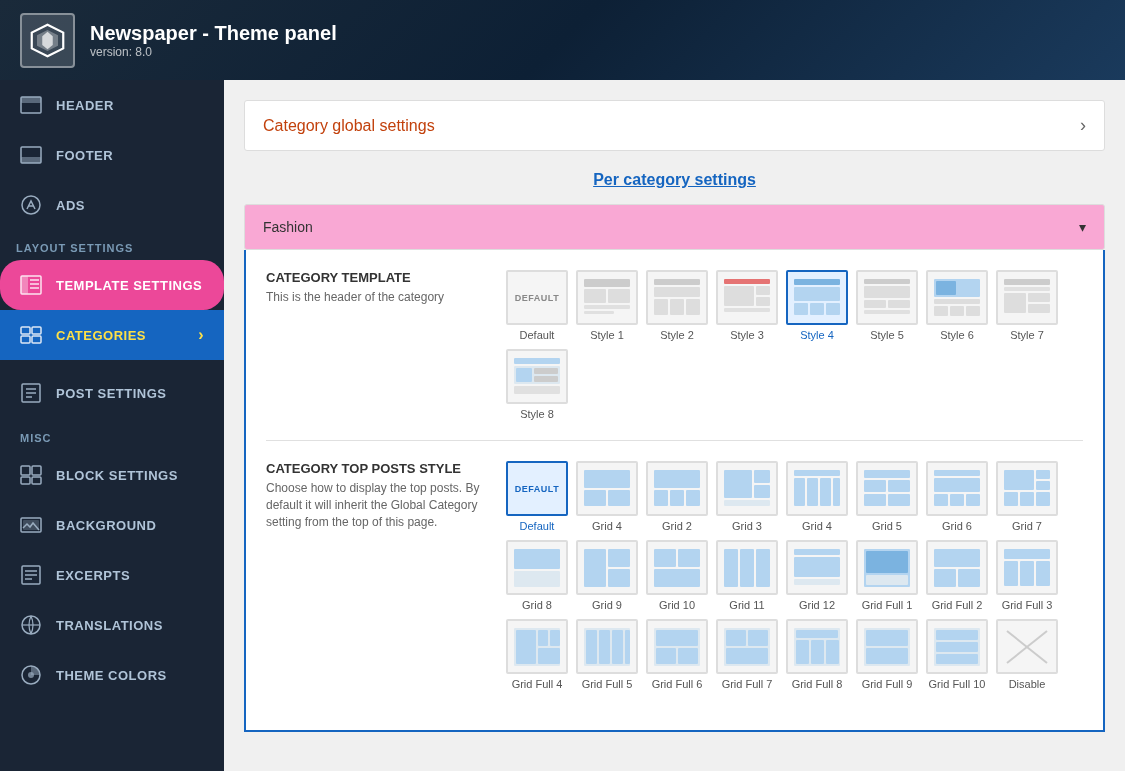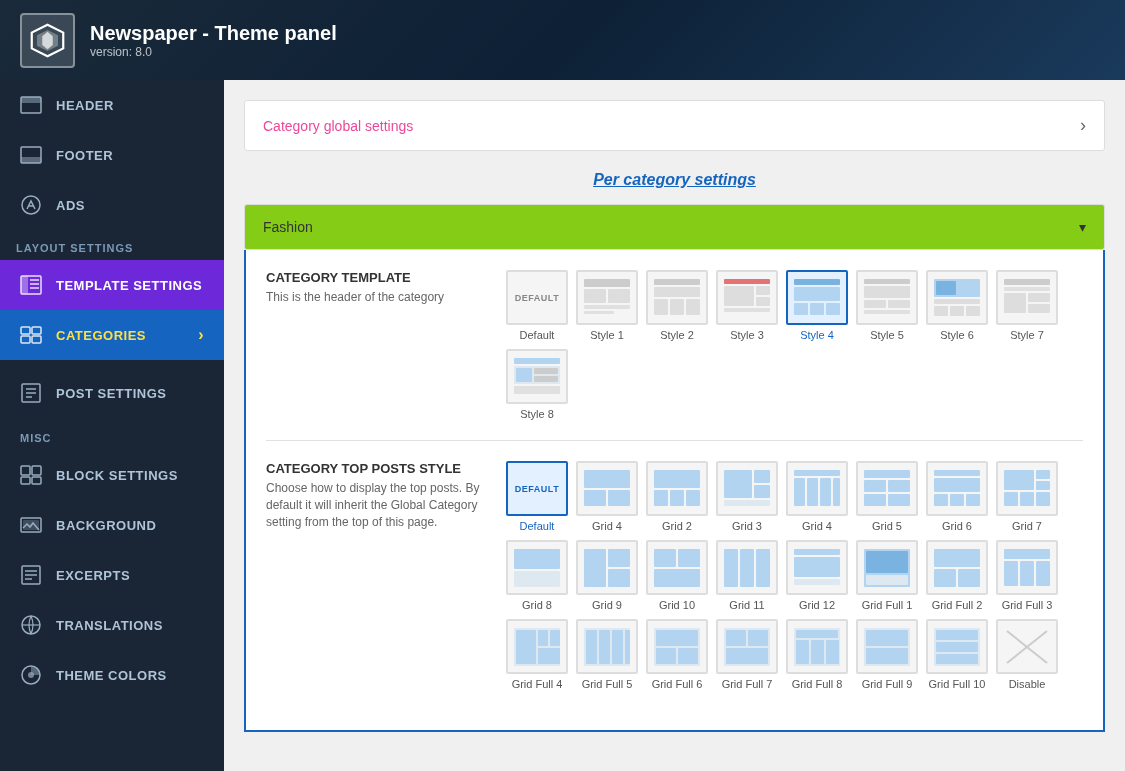--- a/index.html
+++ b/index.html
@@ -58,21 +58,21 @@
       gap: 14px;
       padding: 14px 20px;
       color: #b0c4d8;
       cursor: pointer;
       transition: background 0.2s;
       font-weight: 600;
       font-size: 13px;
       letter-spacing: 0.5px;
       text-transform: uppercase;
     }
-    .sidebar-item.active { background: #6d28d9; color: white; }
+    .sidebar-item.active { background: #ec4899; color: white; border-radius: 21px; }
     .sidebar-item.active-blue { background: #1565c0; color: #fde047; }
     .sidebar-item .icon { width: 22px; height: 22px; flex-shrink: 0; opacity: 0.85; }
     .sidebar-item .chevron { margin-left: auto; font-size: 16px; }
     .misc-label {
       color: #7a9ab5;
       font-size: 11px;
       font-weight: 700;
       letter-spacing: 1px;
       padding: 14px 20px 6px;
       text-transform: uppercase;
@@ -91,37 +91,36 @@
       background: white;
       border: 1px solid #ddd;
       border-radius: 3px;
       padding: 14px 18px;
       display: flex;
       align-items: center;
       justify-content: space-between;
       margin-bottom: 20px;
       cursor: pointer;
     }
-    .global-settings-bar span { font-size: 14px; color: #ec4899; }
+    .global-settings-bar span { font-size: 16px; color: #c2410c; }
     .global-settings-bar .chevron-right { color: #666; font-size: 18px; }
 
     
     .per-category-title {
       text-align: center;
       font-size: 16px;
       font-weight: 700;
       color: #1565c0;
       text-decoration: underline;
       margin-bottom: 15px;
-      font-style: italic;
     }
 
     
     .accordion-header {
-      background: #84cc16;
+      background: #f9a8d4;
       border: 1px solid #ddd;
       border-radius: 3px;
       padding: 14px 18px;
       display: flex;
       align-items: center;
       justify-content: space-between;
       cursor: pointer;
       margin-bottom: 0;
     }
     .accordion-header span { font-size: 14px; color: #333; font-weight: 500; }

